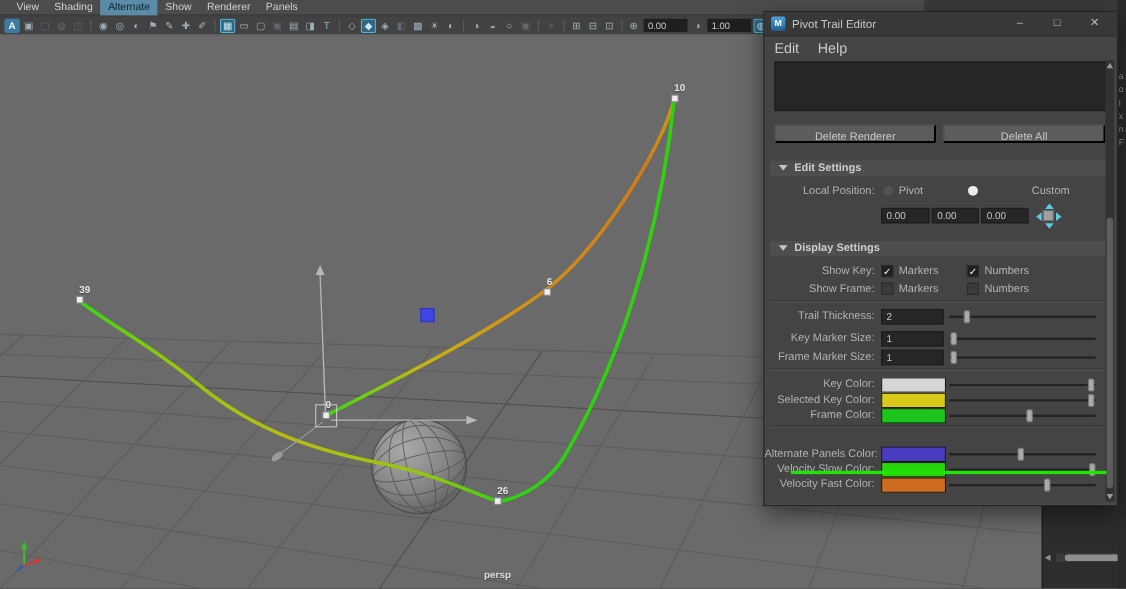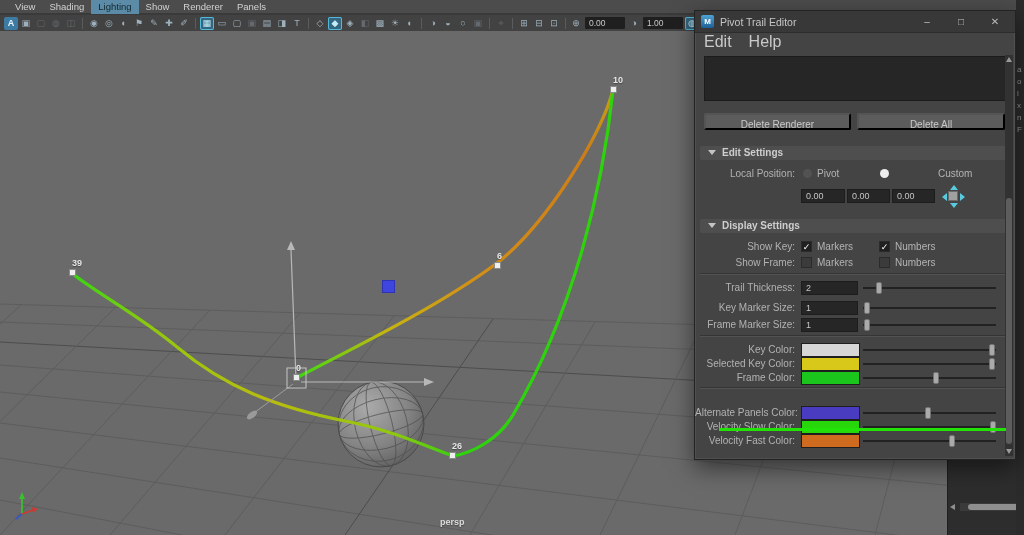--- a/index.html
+++ b/index.html
@@ -1,21 +1,21 @@
 <!DOCTYPE html>
 <html><head>
 <meta charset="utf-8">
 <style>
   html,body{margin:0;padding:0;}
   body{width:1024px;height:535px;overflow:hidden;background:#3a3a3a;
        font-family:"Liberation Sans",sans-serif;position:relative;}
   #app{position:absolute;inset:0;width:1024px;height:535px;}
 
   
-  .menubar{position:absolute;left:0;top:0;width:1016px;height:14px;background:#4c4c4c;
+  .menubar{position:absolute;left:0;top:0;width:840px;height:14px;background:#4c4c4c;
     border-bottom:1px solid #3a3a3a;display:flex;align-items:center;padding-left:8px;
     box-sizing:border-box;font-size:9.5px;color:#d2d2d2;z-index:2;}
   .mi{padding:0 7px;height:14px;line-height:14px;cursor:default;}
   .mi.active{background:#5b8ba6;color:#10272f;}
 
   
   .toolbar{position:absolute;left:0;top:15px;width:1016px;height:16px;background:#424242;
     display:flex;align-items:center;padding-left:4px;box-sizing:border-box;z-index:2;}
   .tb-icons{display:flex;align-items:center;gap:1px;}
   .tbi{width:14px;height:13px;line-height:13px;text-align:center;color:#9db0bc;
@@ -60,21 +60,21 @@
     box-sizing:border-box;z-index:10;font-size:10px;color:#b4b4b4;}
   .titlebar{position:absolute;left:0;top:0;right:0;height:22px;background:#383838;
     border-bottom:1px solid #2c2c2c;display:flex;align-items:center;padding:0 6px;gap:6px;
     box-sizing:border-box;}
   .mte-app-icon{width:13px;height:13px;border-radius:2px;flex:none;text-align:center;
     line-height:13px;font-size:8px;font-weight:bold;color:#fff;
     background:linear-gradient(#4da4d4,#1e5f96);}
   .mte-title{flex:1;font-size:10.5px;color:#c6c6c6;}
   .winbtn{width:28px;text-align:center;color:#bdbdbd;font-size:10px;line-height:22px;}
   .mte-menus{position:absolute;left:0;top:22px;right:0;height:20px;display:flex;gap:17px;
-    padding-left:9px;align-items:flex-start;font-size:16px;color:#c9c9c9;}
+    padding-left:9px;align-items:center;font-size:13px;color:#c9c9c9;}
   .trail-list{position:absolute;left:9px;top:45px;width:301px;height:43px;background:#262626;
     border:1px solid #1b1b1b;}
   .btn{position:absolute;height:17px;background:#5c5c5c;border-radius:2px;color:#c9c9c9;
     font-size:10px;text-align:center;line-height:17px;}
   .sect{position:absolute;left:5px;width:306px;height:14px;background:#4e4e4e;border-radius:2px;
     color:#cecece;font-weight:bold;font-size:10px;line-height:14px;padding-left:22px;
     box-sizing:border-box;}
   .sect .tri{position:absolute;left:8px;top:4px;width:0;height:0;
     border-left:4px solid transparent;border-right:4px solid transparent;border-top:5px solid #c4c4c4;}
   .row{position:absolute;left:0;width:316px;height:14px;}
@@ -112,21 +112,21 @@
   .vslow-line{position:absolute;left:719px;top:428px;width:287px;height:3px;background:#21e306;z-index:30;}
 </style>
 </head>
 <body>
 
 <div id="app">
 
   <div class="menubar">
     <span class="mi">View</span>
     <span class="mi">Shading</span>
-    <span class="mi active">Lighting</span>
+    <span class="mi active">Alternate</span>
     <span class="mi">Show</span>
     <span class="mi">Renderer</span>
     <span class="mi">Panels</span>
   </div>
 
   <div class="toolbar">
     <div class="tb-icons">
 
     <span class="tbi act">A</span>
         <span class="tbi">▣</span>

